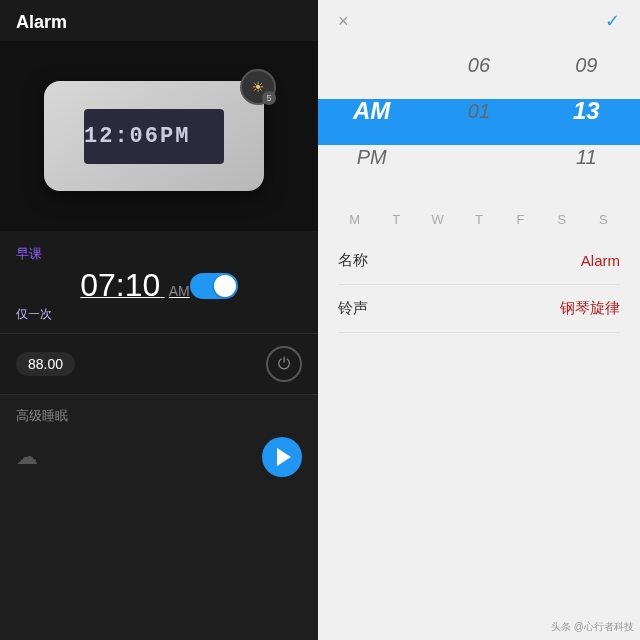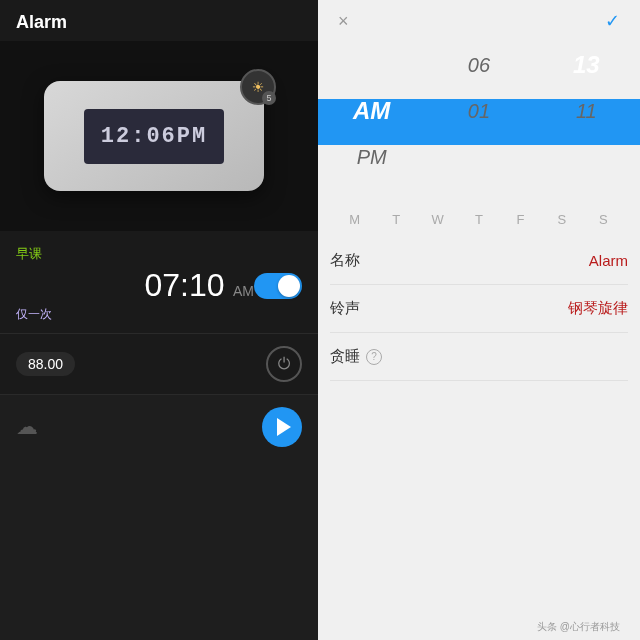--- a/index.html
+++ b/index.html
@@ -54,21 +54,21 @@
       justify-content: center;
     }
 
     .device-screen {
       width: 140px;
       height: 55px;
       background: #2a2a3a;
       border-radius: 4px;
       display: flex;
       align-items: center;
-      justify-content: center;
+      justify-content: flex-start;
       font-size: 22px;
       font-weight: bold;
       color: #ccd;
       letter-spacing: 2px;
       font-family: 'Courier New', monospace;
     }
 
     .device-button {
       position: absolute;
       top: -12px;
@@ -101,28 +101,29 @@
     }
 
     
     .alarm-section {
       padding: 14px 16px 10px;
       border-bottom: 1px solid #2a2a2a;
     }
 
     .alarm-label {
       font-size: 13px;
-      color: #84cc16;
+      color: #8b5cf6;
       margin-bottom: 4px;
     }
 
     .alarm-time-row {
       display: flex;
       align-items: center;
-      justify-content: flex-end;
+      justify-content: center;
+      text-decoration: underline;
     }
 
     .alarm-time {
       font-size: 32px;
       font-weight: 300;
       color: #fff;
     }
 
     .alarm-time-ampm {
       font-size: 14px;
@@ -338,21 +339,21 @@
     .day-label {
       font-size: 13px;
       color: #aaa;
       width: 28px;
       text-align: center;
     }
 
     
     .settings-section {
       background: #f0f0f0;
-      padding: 0 12px;
+      padding: 0 20px;
       flex: 1;
     }
 
     .setting-row {
       display: flex;
       align-items: center;
       justify-content: space-between;
       padding: 14px 0;
       border-bottom: 1px solid #e0e0e0;
     }
@@ -387,21 +388,21 @@
       align-items: center;
       justify-content: center;
       font-size: 10px;
       color: #aaa;
     }
 
     
     .watermark {
       position: absolute;
       bottom: 6px;
-      right: 20px;
+      right: 6px;
       font-size: 10px;
       color: #999;
     }
   </style>
 </head>
 <body>
 
 <div class="left-panel">
 
   <div class="app-header">
@@ -433,20 +434,21 @@
   </div>
 
   <div class="fm-section">
     <div class="fm-row">
       <div class="fm-freq-badge">88.00</div>
       <div class="power-button">⏻</div>
     </div>
   </div>
 
   <div class="sleep-section">
+    <div class="sleep-label">高级睡眠</div>
     <div class="sleep-controls">
       <div class="cloud-icon">☁</div>
       <div class="play-button">
         <div class="play-icon"></div>
       </div>
     </div>
   </div>
 
 </div>
 
@@ -466,20 +468,21 @@
         <div class="picker-item selected">AM</div>
         <div class="picker-item near">PM</div>
       </div>
 
       <div class="picker-col">
         <div class="picker-item near">06</div>
         <div class="picker-item near">01</div>
       </div>
 
       <div class="picker-col">
+        <div class="picker-item near">09</div>
         <div class="picker-item selected">13</div>
         <div class="picker-item near">11</div>
       </div>
 
     </div>
   </div>
 
   <div class="days-row">
     <span class="day-label">M</span>
     <span class="day-label">T</span>
@@ -495,24 +498,18 @@
     <div class="setting-row">
       <span class="setting-key">名称</span>
       <span class="setting-val">Alarm</span>
     </div>
 
     <div class="setting-row">
       <span class="setting-key">铃声</span>
       <span class="setting-val">钢琴旋律</span>
     </div>
 
-    <div class="setting-row">
-      <div class="snooze-row">
-        <span class="snooze-label">贪睡</span>
-        <div class="info-icon">?</div>
-      </div>
-    </div>
 
   </div>
 
   <div class="watermark">头条 @心行者科技</div>
 
 </div>
 
 </body></html>

